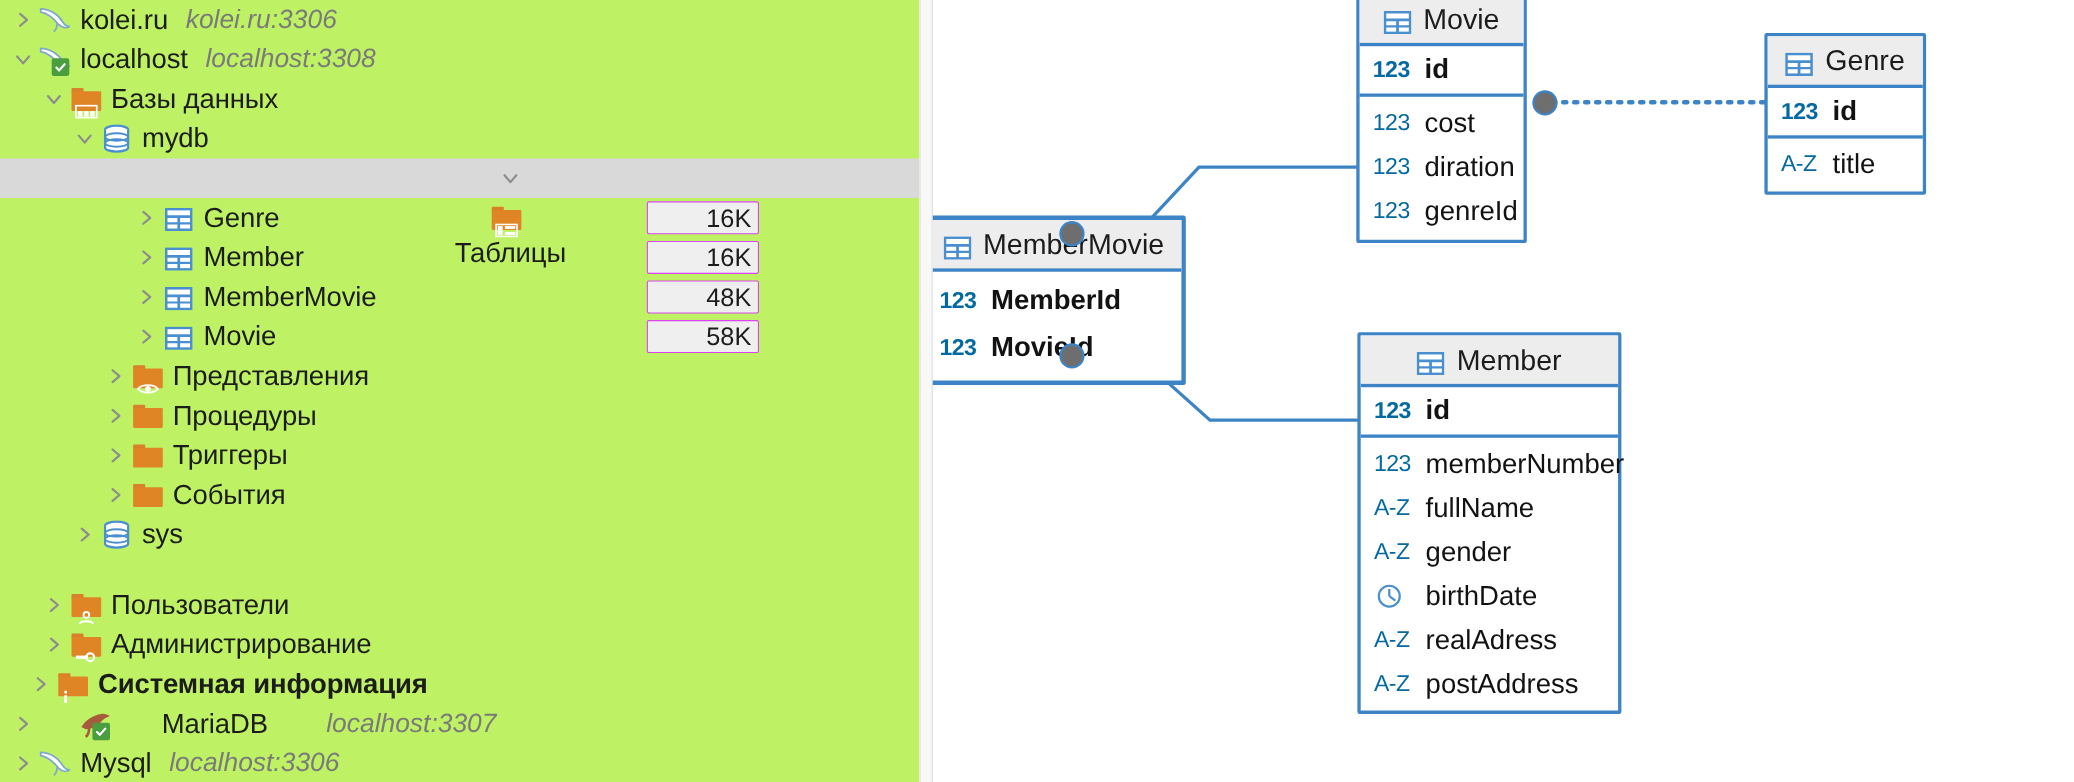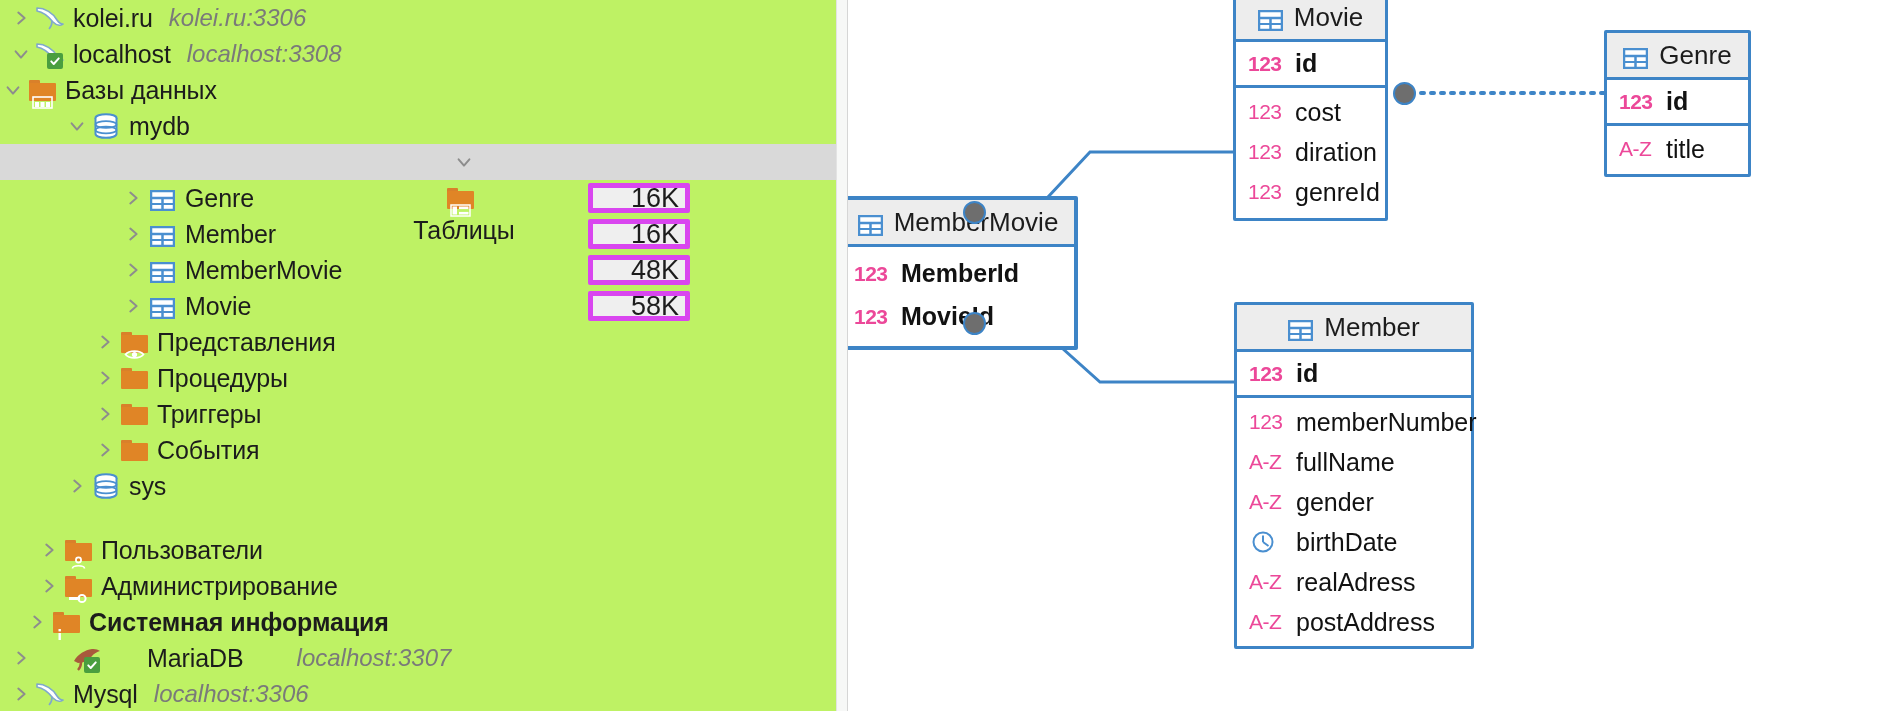--- a/index.html
+++ b/index.html
@@ -48,25 +48,25 @@
   .t-label { font-size: 25px; color: #1c1c1c; letter-spacing: -0.1px; }
   .t-host {
     font-size: 24px; font-style: italic; color: #7a7a7a;
     margin-left: 16px;
   }
   .size-badge {
     position: absolute;
     right: 146px;
     width: 102px; height: 30px;
     background: #efefef;
-    border: 5px solid #d946ef;
+    border: 1px solid #d946ef;
     border-radius: 2px;
     display: flex; align-items: center; justify-content: flex-end;
     padding-right: 6px;
-    font-size: 27px;
+    font-size: 23px;
     color: #1c1c1c;
   }
 
   
   .folder {
     width: 27px; height: 21px; position: relative;
   }
   .folder .tab {
     position: absolute; left:0; top:0; width: 11px; height: 4px;
     background: #d9802a; border-radius: 1px 1px 0 0;
@@ -143,21 +143,21 @@
     display: flex; align-items: center;
     padding-left: 12px;
     gap: 9px;
     font-size: 25px;
     color: #121212;
   }
   .attr.pk { font-weight: bold; height: 43px; }
   .type-ico {
     flex: none;
     width: 38px;
-    color: #ec4899;
+    color: #0369a1;
     font-size: 21px;
     font-family: "Liberation Sans", sans-serif;
     letter-spacing: -0.5px;
     display: flex; align-items: center;
   }
   .type-ico.clock { justify-content: flex-start; padding-left: 2px; }
   .attr-name { white-space: nowrap; }
 
   .anchor {
     position: absolute;
@@ -201,21 +201,21 @@
             </svg></span>
           <span class="ok-badge">
             <svg viewBox="0 0 16 16" width="12" height="12">
               <polyline points="3,8.5 6.3,12 13,4.5" fill="none" stroke="#ffffff" stroke-width="2.6" stroke-linecap="round" stroke-linejoin="round"></polyline>
             </svg>
           </span>
         </span>
         <span class="t-label">localhost</span>
         <span class="t-host">localhost:3308</span>
       </div>
-      <div class="tree-row" style="">
+      <div class="tree-row" style="padding-left: 36px;">
         <span class="twisty">
           <svg viewBox="0 0 20 20" width="18" height="18">
             <polyline points="4,7 10,14 16,7" fill="none" stroke="currentColor" stroke-width="2.2" stroke-linecap="round" stroke-linejoin="round"></polyline>
           </svg>
         </span>
         <span class="t-icon">
           <span class="folder">
             <span class="tab"></span>
             <span class="body"></span>
             <span class="glyph"><svg viewBox="0 0 21 13" width="21" height="13">

